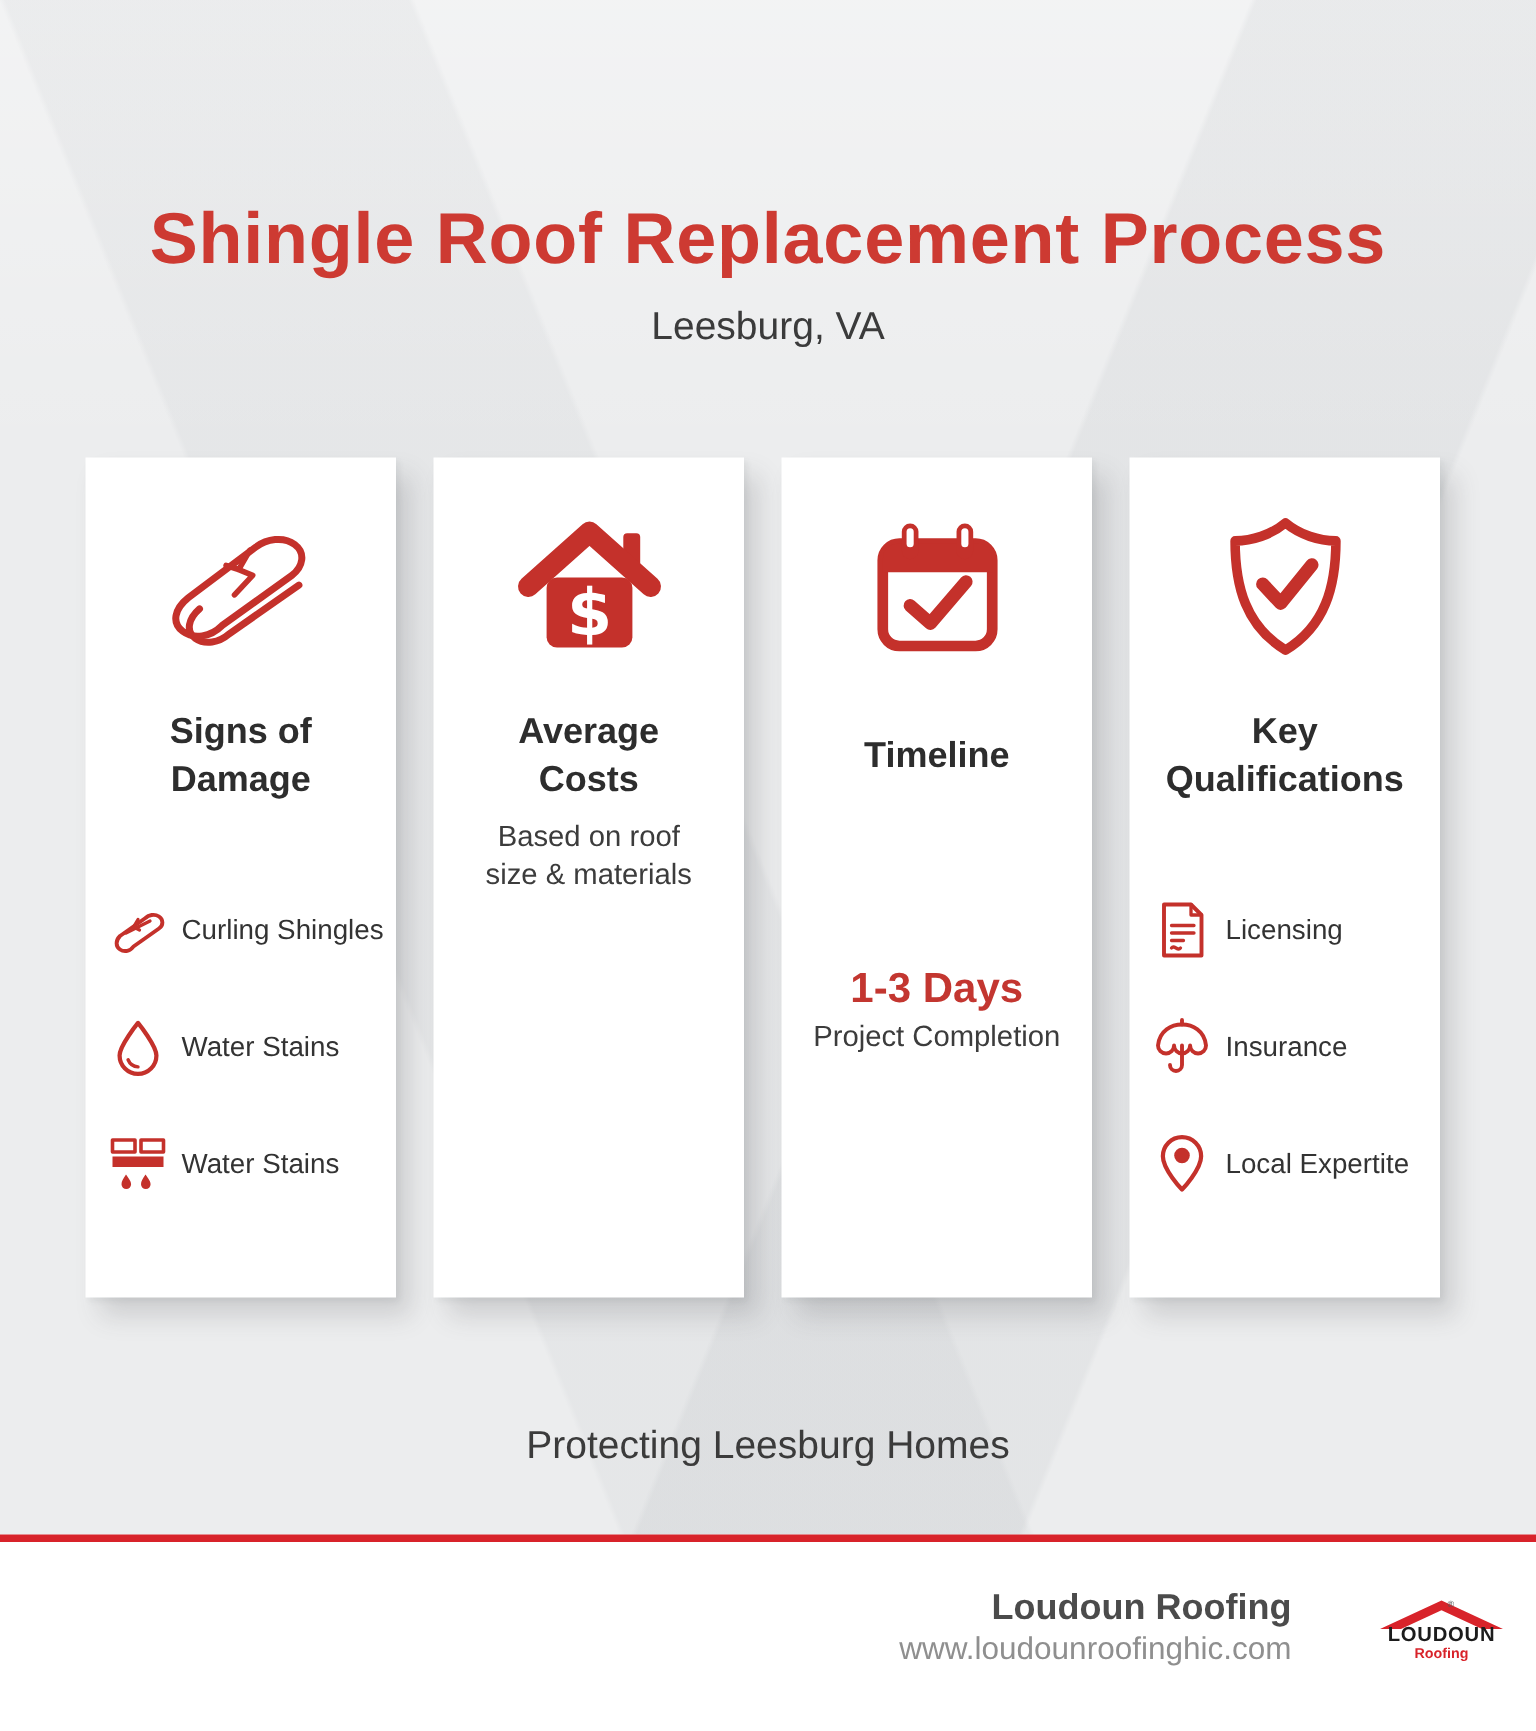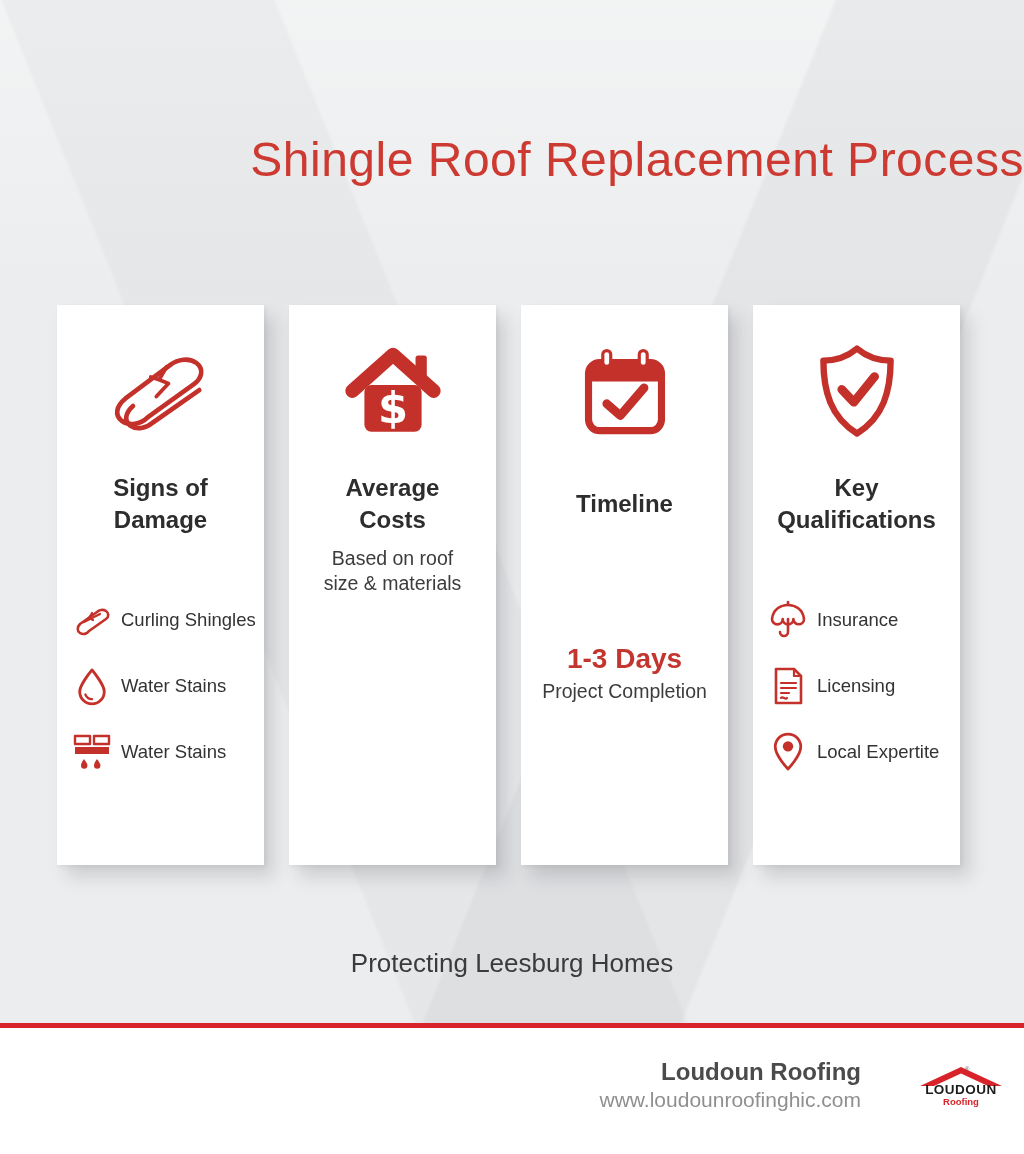--- a/index.html
+++ b/index.html
@@ -10,35 +10,35 @@
 
   
   .poster { position:absolute; left:0; top:0; width:1024px; height:1023px; background:#ecedee; }
   .bg-roof { position:absolute; inset:0; pointer-events:none;
     background:
       linear-gradient(112deg, transparent 58%, rgba(150,156,162,0.10) 58.3%, rgba(150,156,162,0.10) 76%, transparent 76.3%),
       linear-gradient(248deg, transparent 52%, rgba(150,156,162,0.08) 52.3%, rgba(150,156,162,0.08) 71%, transparent 71.3%),
       linear-gradient(180deg, rgba(255,255,255,0.35) 0%, rgba(255,255,255,0) 30%);
   }
 
-  .title { position:absolute; top:132px; left:0; width:100%; text-align:right;
-    font-size:48px; font-weight:400; color:#cd3a32; letter-spacing:0.5px; }
+  .title { position:absolute; top:132px; left:0; width:100%; text-align:center;
+    font-size:48px; font-weight:700; color:#cd3a32; letter-spacing:0.5px; }
   .subtitle { position:absolute; top:202px; left:0; width:100%; text-align:center;
     font-size:26px; font-weight:400; color:#3b3b3b; }
 
   .cards { position:absolute; top:305px; left:57px; width:910px; display:flex; gap:25px; }
   .card { width:207px; height:560px; background:#ffffff;
     box-shadow:10px 12px 16px rgba(70,72,80,0.18), 2px 2px 4px rgba(70,72,80,0.08);
     display:flex; flex-direction:column; align-items:center; }
 
   .icon-wrap { margin-top:38px; height:96px; display:flex; align-items:center; justify-content:center; }
   .heading { margin-top:32px; height:66px; display:flex; flex-direction:column; justify-content:center;
     text-align:center; font-size:24px; font-weight:700; color:#2d2d2d; line-height:1.33; }
 
-  .list { margin-top:62px; width:100%; padding-left:13px; display:flex; flex-direction:column; gap:24px; }
+  .list { margin-top:62px; width:100%; padding-left:13px; display:flex; flex-direction:column; gap:36px; }
   .list-row { display:flex; align-items:center; height:42px; }
   .list-icon { width:44px; display:flex; align-items:center; justify-content:center; flex:0 0 44px; }
   .list-label { margin-left:7px; font-size:18.5px; color:#333333; white-space:nowrap; }
 
   .highlight { font-weight:700; color:#c33630; white-space:nowrap; text-align:center; }
   .card-costs .highlight { margin-top:50px; font-size:25.5px; letter-spacing:-0.3px; }
   .card-costs .subtext { margin-top:9px; font-size:19.5px; color:#3c3c3c; text-align:center; line-height:1.26; }
   .card-timeline .highlight { margin-top:106px; font-size:28px; }
   .card-timeline .subtext { margin-top:5px; font-size:19.5px; color:#3c3c3c; text-align:right; }
 
@@ -58,20 +58,21 @@
   svg .fl { fill:#c4312b; }
 </style>
 </head>
 <body>
 
 <div class="canvas">
   <div class="poster">
     <div class="bg-roof"></div>
 
     <h1 class="title">Shingle Roof Replacement Process</h1>
+    <div class="subtitle">Leesburg, VA</div>
 
     <div class="cards">
 
       <div class="card card-damage">
         <div class="icon-wrap">
           <svg width="112" height="96" viewBox="0 0 120 100">
             <path class="st" stroke-width="5" d="M30,66 C22,73 20,82 27,87 C34,92 44,90 51,84 L101,49"></path>
             <path class="st" stroke-width="5" d="M22,58 C12,66 10,76 18,82 C26,88 38,86 46,78 L96,42 C104,36 106,26 98,20 C90,14 78,16 70,22 Z"></path>
             <path class="st" stroke-width="4" d="M66,24 L58,38 L68,42 L55,56 M58,38 L49,35"></path>
           </svg>
@@ -160,38 +161,38 @@
             <path class="st" stroke-width="11" d="M41,60 L56,76 L82,44"></path>
           </svg>
         </div>
         <div class="heading">
           <span>Key</span>
           <span>Qualifications</span>
         </div>
         <div class="list">
           <div class="list-row">
             <span class="list-icon">
-              <svg width="40" height="40" viewBox="0 0 40 40">
-                <path class="st" stroke-width="2.6" d="M20,2 V5"></path>
-                <path class="st" stroke-width="2.6" d="M4,19 C5,9 13,5 20,5 C27,5 35,9 36,19 A5.3,5.3 0 0 1 25.4,19 A5.3,5.3 0 0 1 14.7,19 A5.3,5.3 0 0 1 4,19 Z"></path>
-                <path class="st" stroke-width="2.6" d="M20,19 V32 a4,4 0 0 1 -8,0"></path>
-              </svg>
-            </span>
-            <span class="list-label">Insurance</span>
-          </div>
-          <div class="list-row">
-            <span class="list-icon">
               <svg width="36" height="40" viewBox="0 0 36 40">
                 <path class="st" stroke-width="2.6" d="M6,3 H24 L31,10 V37 H6 Z"></path>
                 <path class="st" stroke-width="2.2" d="M24,3 V10 H31"></path>
                 <path class="st" stroke-width="2.2" d="M11,17 H26 M11,22 H26 M11,27 H19"></path>
                 <path class="st" stroke-width="2.2" d="M11,32 c2,-2.5 4,2.5 6,0"></path>
               </svg>
             </span>
             <span class="list-label">Licensing</span>
+          </div>
+          <div class="list-row">
+            <span class="list-icon">
+              <svg width="40" height="40" viewBox="0 0 40 40">
+                <path class="st" stroke-width="2.6" d="M20,2 V5"></path>
+                <path class="st" stroke-width="2.6" d="M4,19 C5,9 13,5 20,5 C27,5 35,9 36,19 A5.3,5.3 0 0 1 25.4,19 A5.3,5.3 0 0 1 14.7,19 A5.3,5.3 0 0 1 4,19 Z"></path>
+                <path class="st" stroke-width="2.6" d="M20,19 V32 a4,4 0 0 1 -8,0"></path>
+              </svg>
+            </span>
+            <span class="list-label">Insurance</span>
           </div>
           <div class="list-row">
             <span class="list-icon">
               <svg width="34" height="42" viewBox="0 0 36 44">
                 <path class="st" stroke-width="3" d="M18,3 C10.5,3 4.5,9 4.5,16.5 C4.5,26 18,40 18,40 C18,40 31.5,26 31.5,16.5 C31.5,9 25.5,3 18,3 Z"></path>
                 <circle class="fl" cx="18" cy="16" r="5.5"></circle>
               </svg>
             </span>
             <span class="list-label">Local Expertite</span>
           </div>

